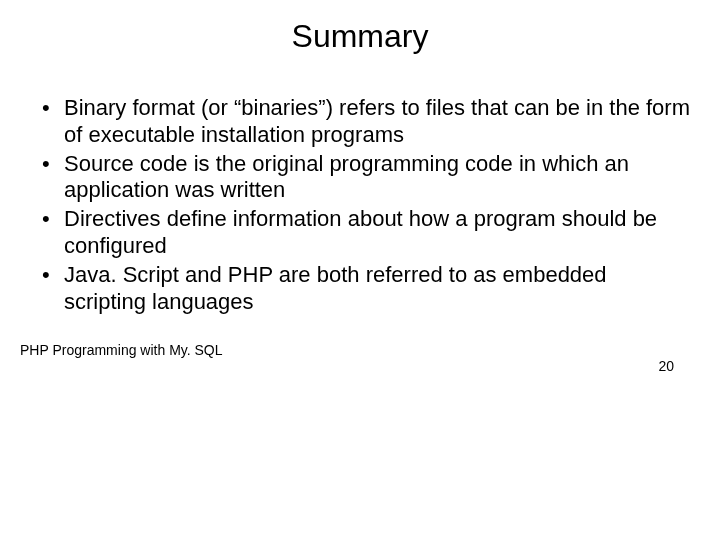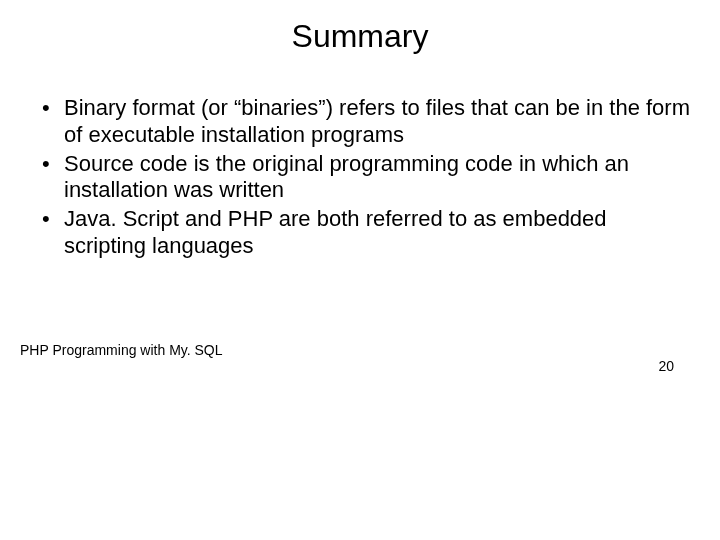--- a/index.html
+++ b/index.html
@@ -59,19 +59,20 @@
   }
 </style>
 </head>
 <body>
 
 <div class="slide">
   <div class="title">Summary</div>
   <div class="content">
     <ul class="bullets">
       <li>Binary format (or “binaries”) refers to files that can be in the form of executable installation programs</li>
-      <li>Source code is the original programming code in which an installation was written</li>
+      <li>Source code is the original programming code in which an application was written</li>
+      <li>Directives define information about how a program should be configured</li>
       <li>Java. Script and PHP are both referred to as embedded scripting languages</li>
     </ul>
   </div>
   <div class="footer-left">PHP Programming with My. SQL</div>
   <div class="footer-right">20</div>
 </div>
 
 </body></html>

